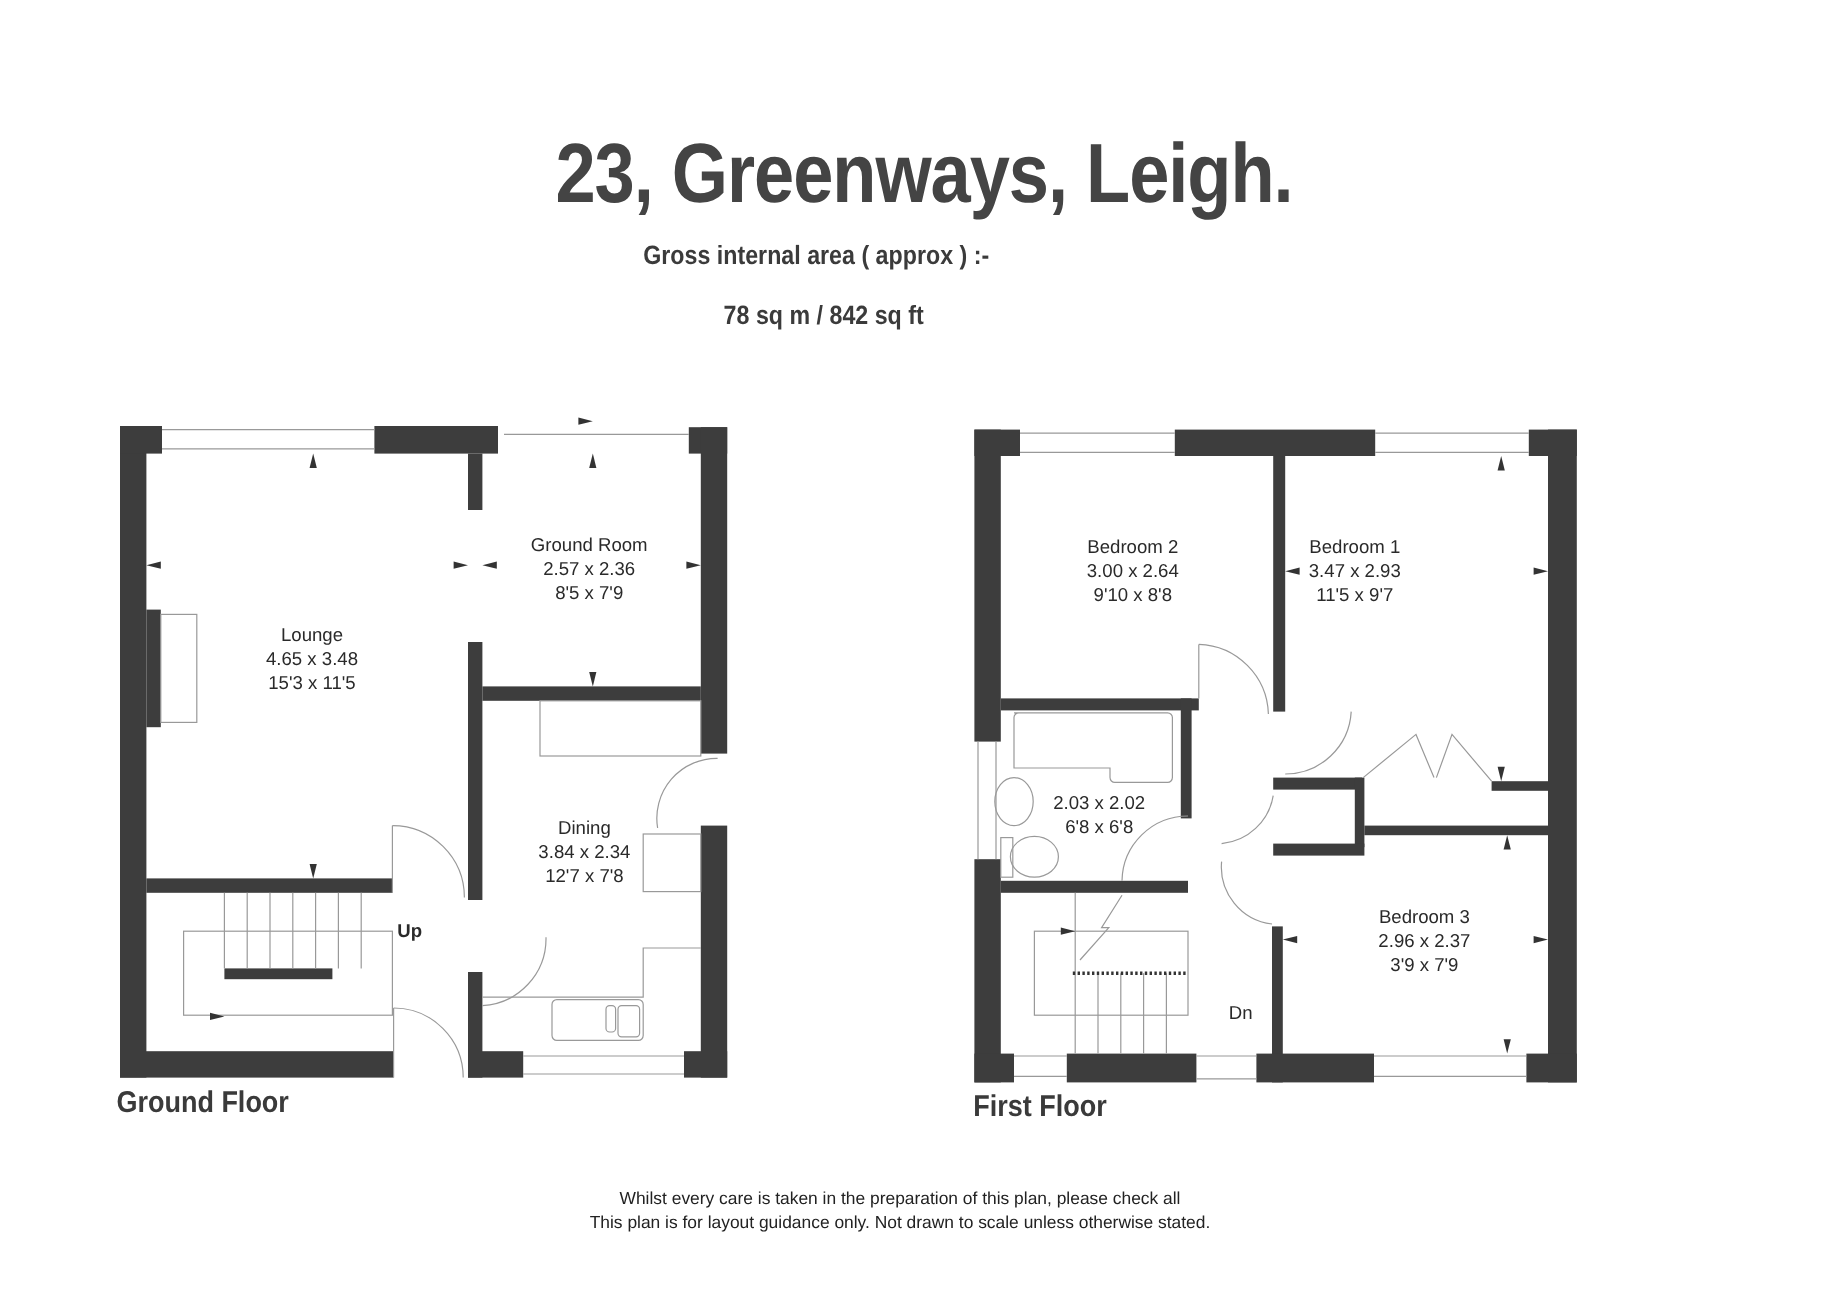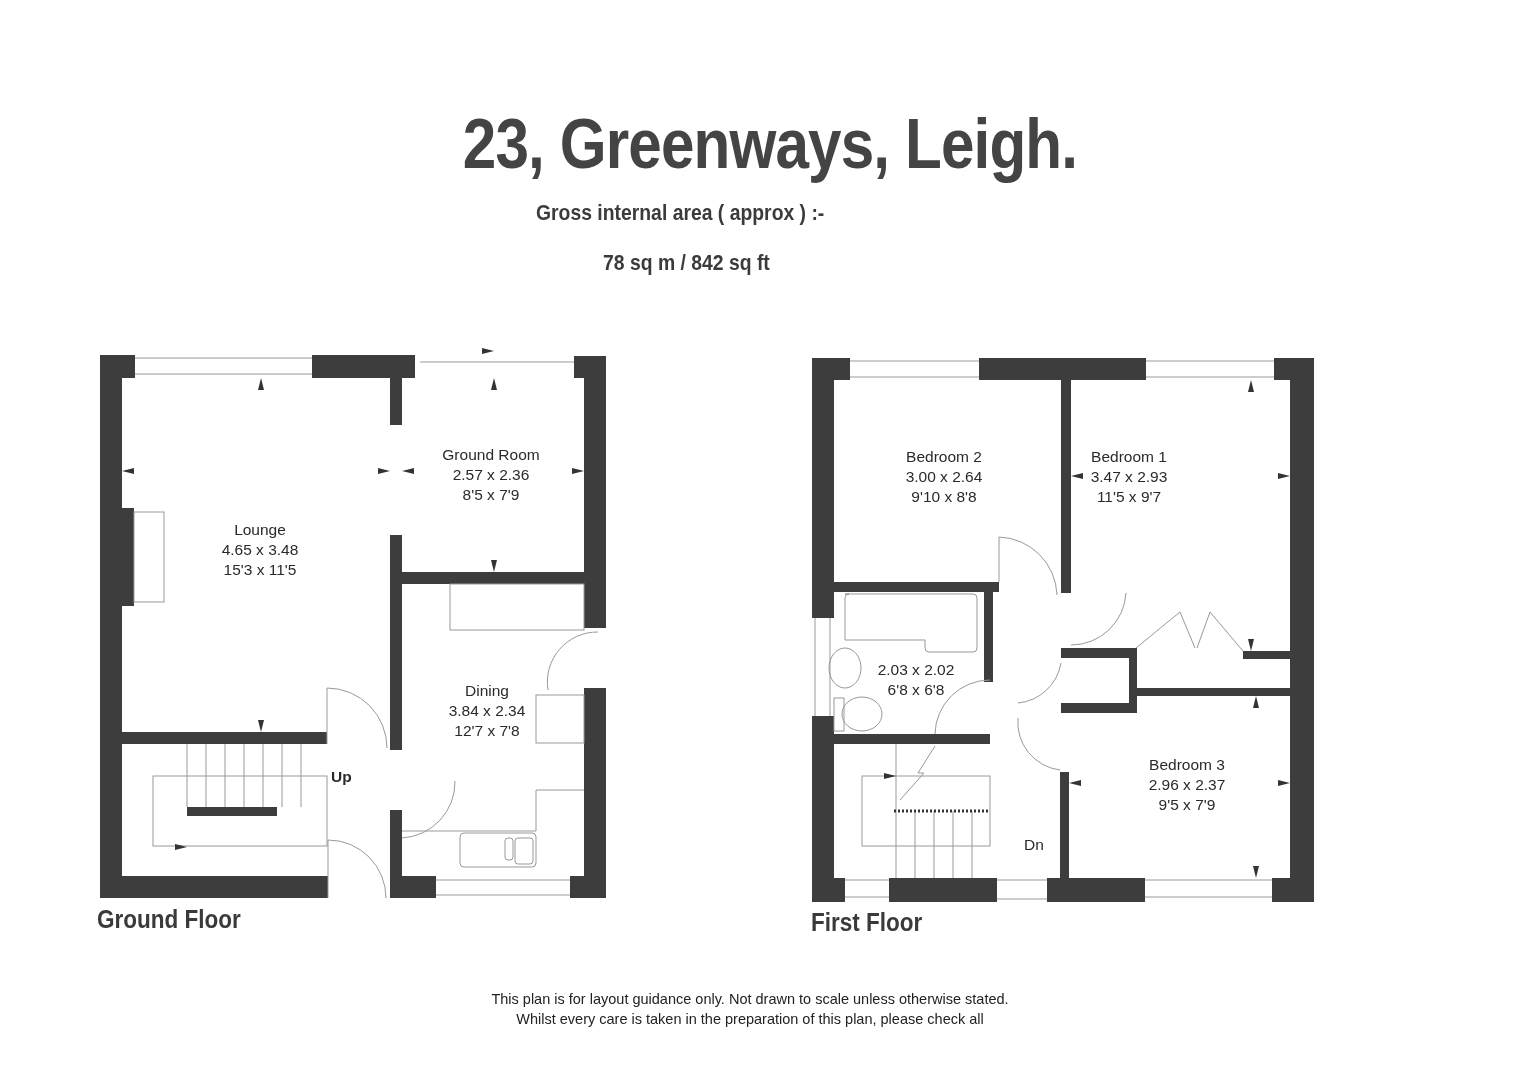--- a/index.html
+++ b/index.html
@@ -209,21 +209,21 @@
   <div>3.47 x 2.93</div>
   <div>11'5 x 9'7</div>
 </div>
 <div class="abs room" style="left:836px; top:660px; width:160px;">
   <div>2.03 x 2.02</div>
   <div>6'8 x 6'8</div>
 </div>
 <div class="abs room" style="left:1107px; top:755px; width:160px;">
   <div>Bedroom 3</div>
   <div>2.96 x 2.37</div>
-  <div>9'5 x 7'9</div>
+  <div>3'9 x 7'9</div>
 </div>
 <div class="abs small" style="left:1008px; top:836px;margin-left:16px;">Dn</div>
 <div class="abs floor-label" style="left:811px; top:908px;">First Floor</div>
 
 <div class="abs disclaimer">
+  <div>Whilst every care is taken in the preparation of this plan, please check all</div>
   <div>This plan is for layout guidance only. Not drawn to scale unless otherwise stated.</div>
-  <div>Whilst every care is taken in the preparation of this plan, please check all</div>
 </div>
 
 </body></html>

